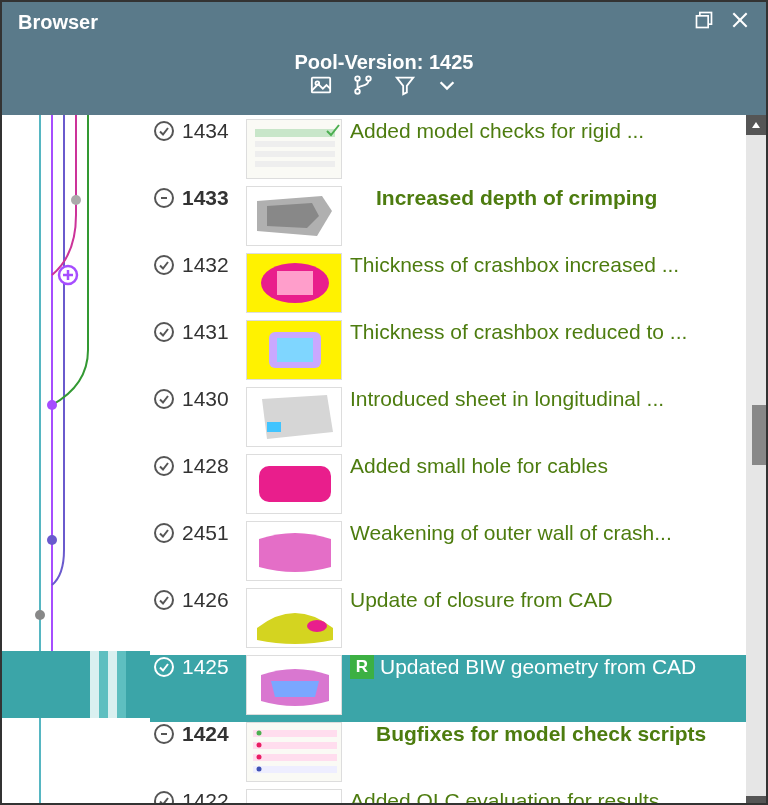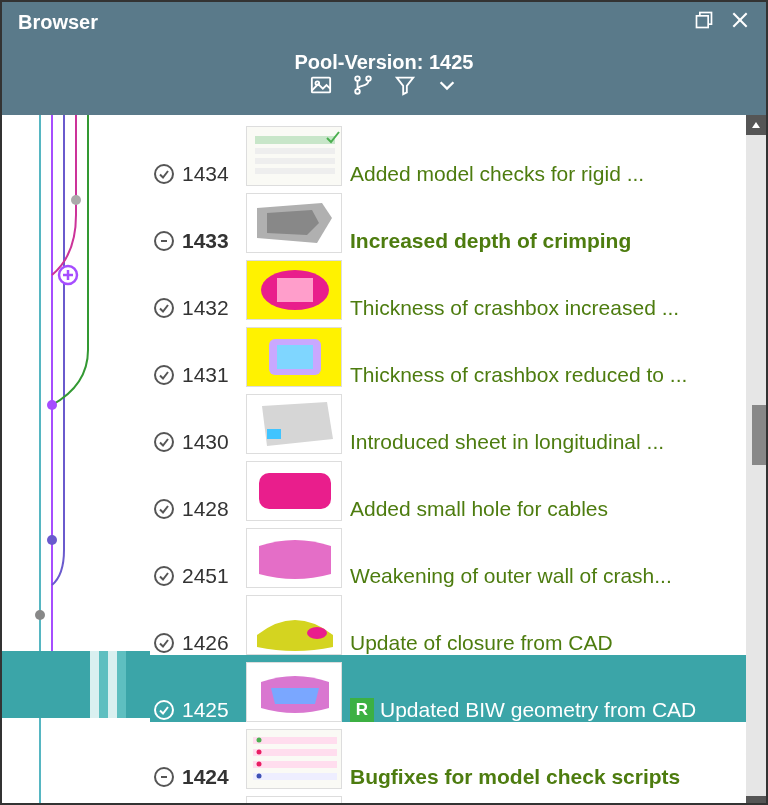--- a/index.html
+++ b/index.html
@@ -52,21 +52,21 @@
       top: 0; left: 0;
       width: 148px;
       height: 700px;
     }
     .list {
       flex: 1;
       padding-top: 4px;
     }
     .row {
       display: flex;
-      align-items: flex-end;
+      align-items: flex-start;
       height: 67px;
       padding-right: 30px;
       position: relative;
     }
     .row.selected {
       background: #3ba5a8;
       color: #fff;
     }
     .row.selected .version { color: #fff; }
     .row.selected .status-icon { color: #fff; }
@@ -103,21 +103,21 @@
       flex: 1;
       font-size: 21px;
       color: #4d7c0f;
       white-space: nowrap;
       overflow: hidden;
       text-overflow: ellipsis;
       display: flex;
       align-items: center;
       gap: 6px;
     }
-    .desc.bold { font-weight: 700; }
+    .desc.bold { font-weight: 700; margin-left: 26px; }
     .row.selected .desc { color: #fff; }
     .r-badge {
       background: #3cb043;
       color: #fff;
       width: 24px;
       height: 24px;
       display: inline-flex;
       align-items: center;
       justify-content: center;
       font-weight: 700;

